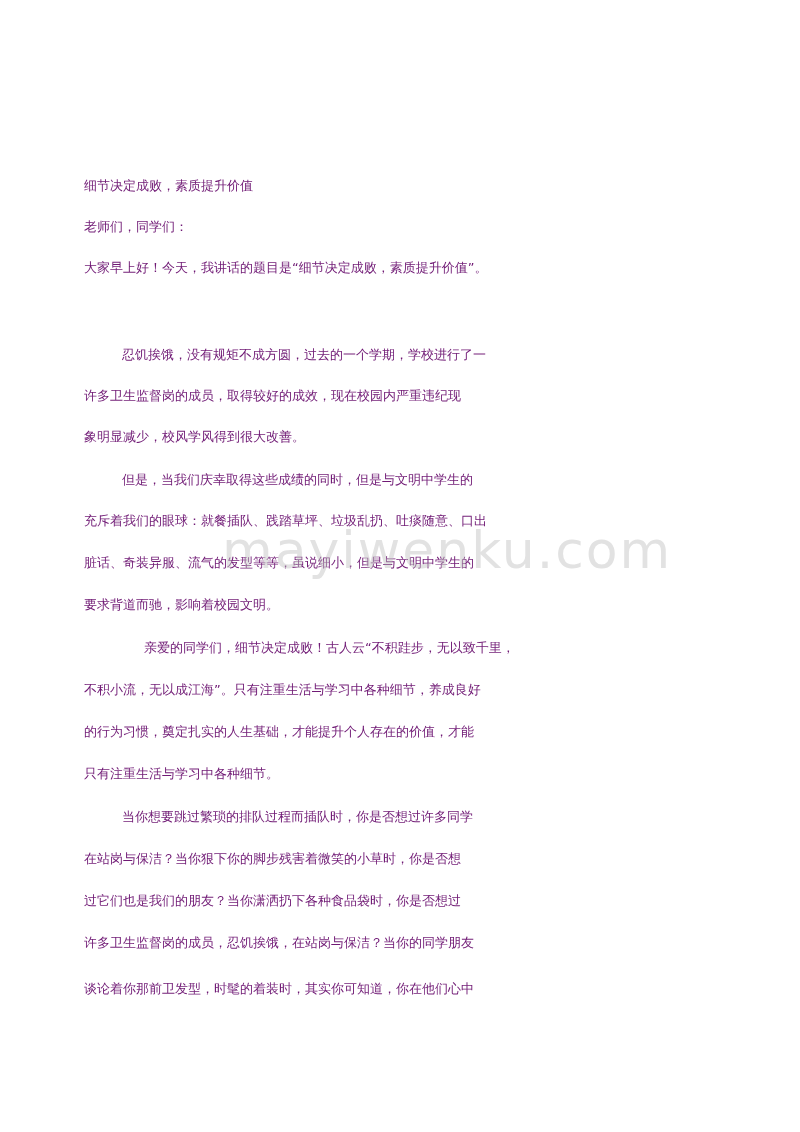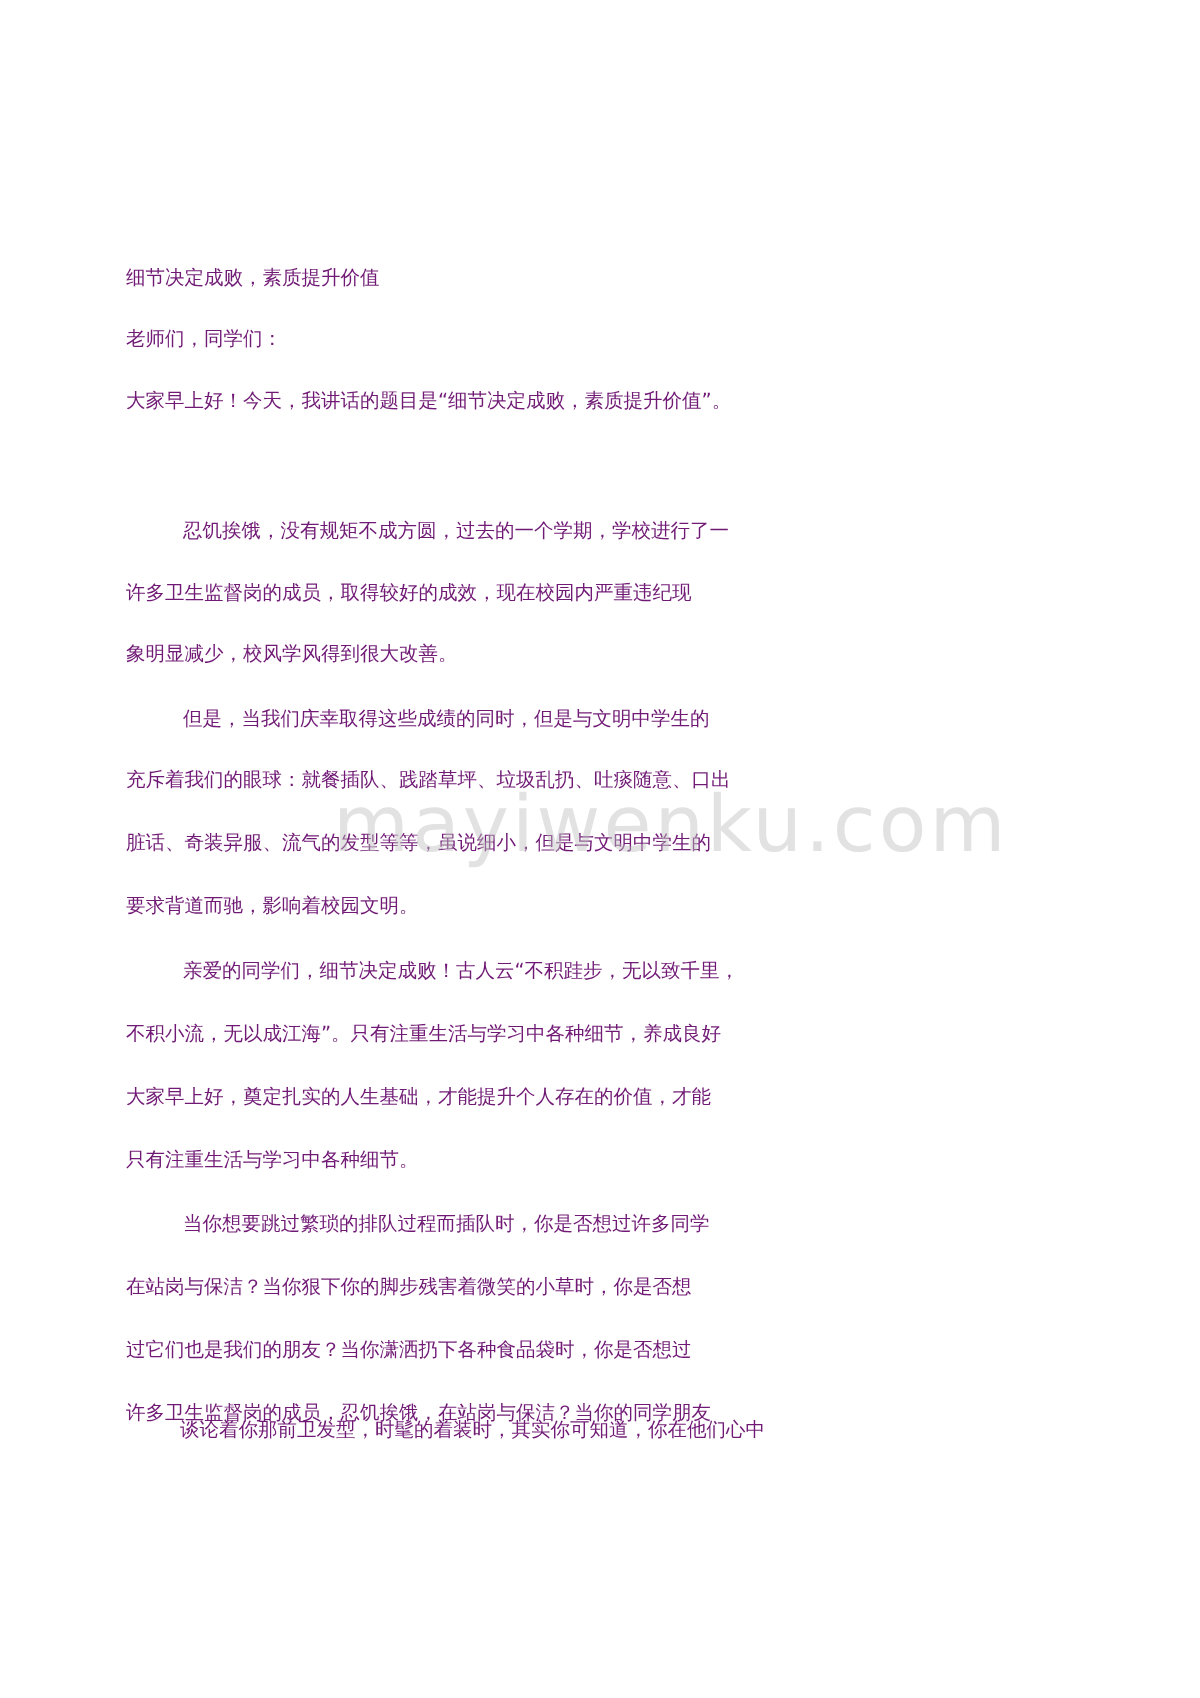--- a/index.html
+++ b/index.html
@@ -66,25 +66,25 @@
       <div class="line" style="top: 172px;">细节决定成败，素质提升价值</div>
       <div class="line" style="top: 213px;">老师们，同学们：</div>
       <div class="line" style="top: 254px;">大家早上好！今天，我讲话的题目是“细节决定成败，素质提升价值”。</div>
       <div class="line indent" style="top: 341px;">忍饥挨饿，没有规矩不成方圆，过去的一个学期，学校进行了一</div>
       <div class="line" style="top: 382px;">许多卫生监督岗的成员，取得较好的成效，现在校园内严重违纪现</div>
       <div class="line" style="top: 423px;">象明显减少，校风学风得到很大改善。</div>
       <div class="line indent" style="top: 466px;">但是，当我们庆幸取得这些成绩的同时，但是与文明中学生的</div>
       <div class="line" style="top: 507px;">充斥着我们的眼球：就餐插队、践踏草坪、垃圾乱扔、吐痰随意、口出</div>
       <div class="line" style="top: 549px;">脏话、奇装异服、流气的发型等等，虽说细小，但是与文明中学生的</div>
       <div class="line" style="top: 591px;">要求背道而驰，影响着校园文明。</div>
-      <div class="line indent" style="top: 634px;">亲爱的同学们，细节决定成败！古人云“不积跬步，无以致千里，</div>
+      <div class="line indent" style="top: 634px; margin-left: 22px;">亲爱的同学们，细节决定成败！古人云“不积跬步，无以致千里，</div>
       <div class="line" style="top: 676px;">不积小流，无以成江海”。只有注重生活与学习中各种细节，养成良好</div>
-      <div class="line" style="top: 718px;">大家早上好，奠定扎实的人生基础，才能提升个人存在的价值，才能</div>
+      <div class="line" style="top: 718px;">的行为习惯，奠定扎实的人生基础，才能提升个人存在的价值，才能</div>
       <div class="line" style="top: 760px;">只有注重生活与学习中各种细节。</div>
       <div class="line indent" style="top: 803px;">当你想要跳过繁琐的排队过程而插队时，你是否想过许多同学</div>
       <div class="line" style="top: 845px;">在站岗与保洁？当你狠下你的脚步残害着微笑的小草时，你是否想</div>
       <div class="line" style="top: 887px;">过它们也是我们的朋友？当你潇洒扔下各种食品袋时，你是否想过</div>
       <div class="line" style="top: 929px;">许多卫生监督岗的成员，忍饥挨饿，在站岗与保洁？当你的同学朋友</div>
-      <div class="line" style="top: 940px; margin-left: 36px;">谈论着你那前卫发型，时髦的着装时，其实你可知道，你在他们心中</div>
+      <div class="line" style="top: 975px;">谈论着你那前卫发型，时髦的着装时，其实你可知道，你在他们心中</div>
     </div>
 
   <div class="watermark">mayiwenku.com</div>
 </div>
 
 </body></html>

